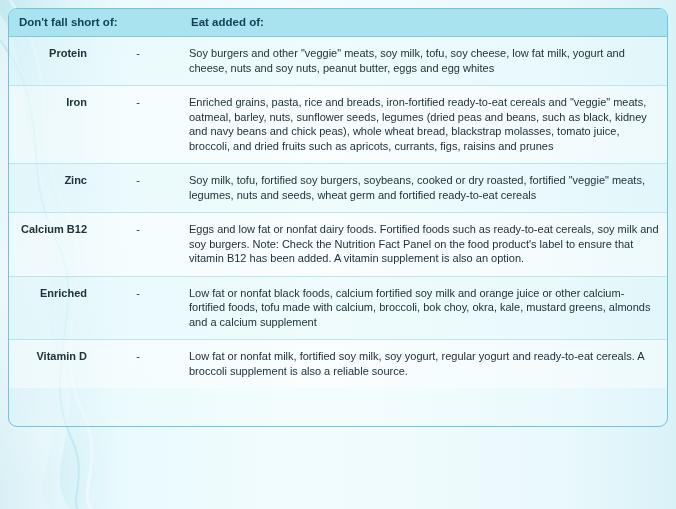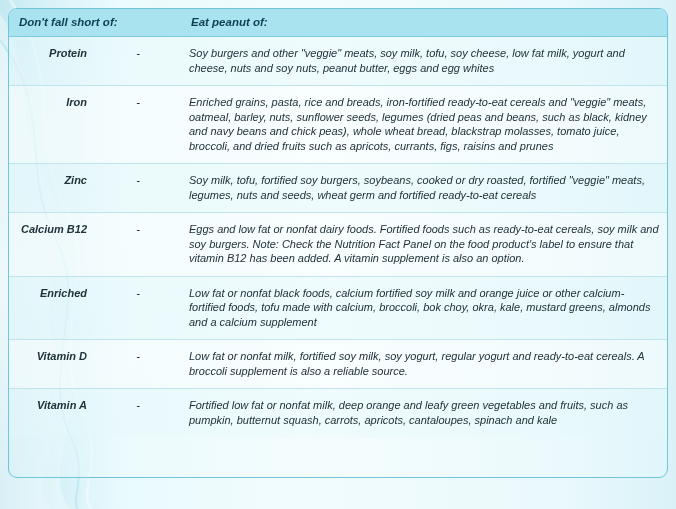--- a/index.html
+++ b/index.html
@@ -30,27 +30,26 @@
     left: 0;
     top: 0;
     width: 120px;
     height: 509px;
     pointer-events: none;
     opacity: 0.75;
   }
   .frame {
     position: relative;
     width: 660px;
-    height: 470px;
+    height: 419px;
     box-sizing: border-box;
     border: 1px solid #6fc6d8;
     border-radius: 9px;
     background: linear-gradient(90deg, rgba(216,242,248,0.55) 0px, rgba(238,251,253,0.55) 120px, rgba(248,254,255,0.45) 340px, rgba(230,248,252,0.5) 660px);
     overflow: hidden;
-    font-style: italic;
   }
   table.nutrients {
     width: 100%;
     border-collapse: collapse;
     table-layout: fixed;
   }
   table.nutrients th {
     background: #a9e3ef;
     color: #0f3f55;
     font-size: 11.5px;
@@ -110,21 +109,21 @@
     <path d="M -10 20 C 30 80, 4 140, 34 200 C 64 260, 14 320, 44 380 C 72 436, 26 486, 50 509 L 0 509 L 0 20 Z" fill="rgba(255,255,255,0.30)"></path>
     <path d="M 10 0 C 62 70, 30 140, 66 210 C 100 276, 48 340, 82 410 C 106 460, 76 496, 92 509" fill="none" stroke="rgba(255,255,255,0.55)" stroke-width="3"></path>
     <path d="M 0 40 C 54 110, 20 170, 56 240 C 90 306, 38 370, 72 440 C 88 474, 70 500, 78 509" fill="none" stroke="rgba(176,226,238,0.75)" stroke-width="2"></path>
   </svg>
 
   <div class="frame">
     <table class="nutrients">
       <thead>
         <tr>
           <th class="col-label" colspan="2">Don't fall short of:</th>
-          <th class="col-desc">Eat peanut of:</th>
+          <th class="col-desc">Eat added of:</th>
         </tr>
       </thead>
       <tbody>
         <tr class="plain">
           <td class="label">Protein</td>
           <td class="dash">-</td>
           <td class="desc">Soy burgers and other "veggie" meats, soy milk, tofu, soy cheese, low fat milk, yogurt and cheese, nuts and soy nuts, peanut butter, eggs and egg whites</td>
         </tr>
         <tr class="alt">
           <td class="label">Iron</td>
@@ -144,21 +143,16 @@
         <tr class="plain">
           <td class="label">Enriched</td>
           <td class="dash">-</td>
           <td class="desc">Low fat or nonfat black foods, calcium fortified soy milk and orange juice or other calcium-fortified foods, tofu made with calcium, broccoli, bok choy, okra, kale, mustard greens, almonds and a calcium supplement</td>
         </tr>
         <tr class="alt">
           <td class="label">Vitamin D</td>
           <td class="dash">-</td>
           <td class="desc">Low fat or nonfat milk, fortified soy milk, soy yogurt, regular yogurt and ready-to-eat cereals. A broccoli supplement is also a reliable source.</td>
         </tr>
-        <tr class="plain">
-          <td class="label">Vitamin A</td>
-          <td class="dash">-</td>
-          <td class="desc">Fortified low fat or nonfat milk, deep orange and leafy green vegetables and fruits, such as pumpkin, butternut squash, carrots, apricots, cantaloupes, spinach and kale</td>
-        </tr>
       </tbody>
     </table>
   </div>
 </div>
 
 </body></html>

